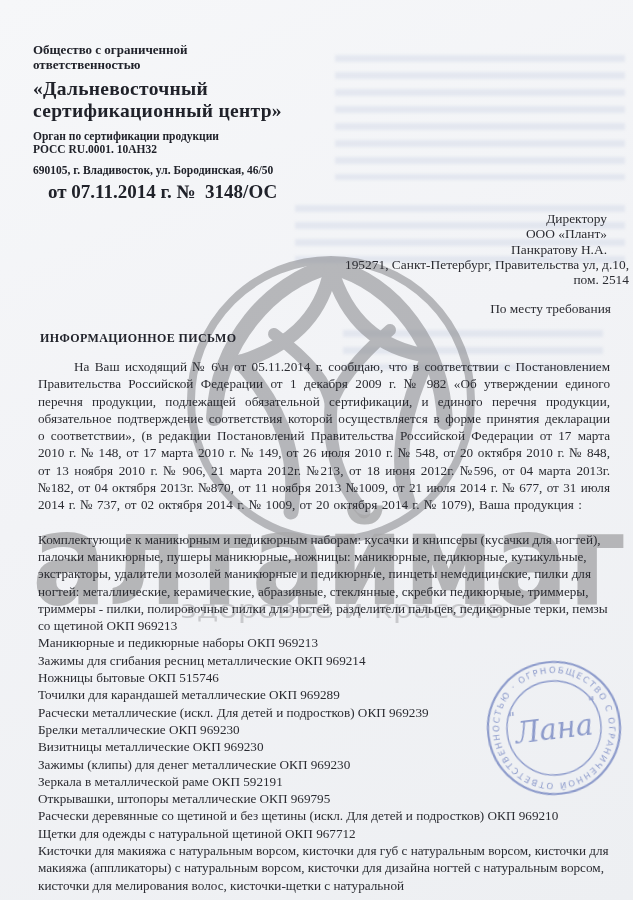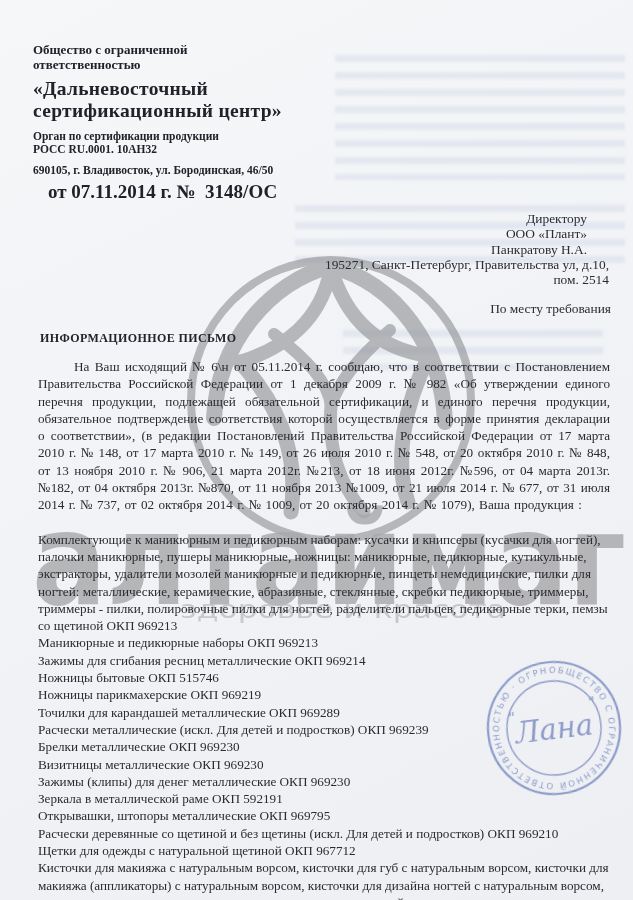--- a/index.html
+++ b/index.html
@@ -22,21 +22,21 @@
   .wm-bigtext { left:28px; top:478px; width:602px; height:160px; z-index:2; opacity:.82; filter:blur(.4px); }
   .wm-subtext { left:178px; top:592px; width:334px; height:36px; z-index:2; opacity:.8; filter:blur(.5px); }
   
   .z { position:absolute; z-index:3; }
   .letterhead { left:33px; top:42px; width:282px; font-weight:bold; color:#20222a; }
   .lh-type  { font-size:13px;   line-height:15px; }
   .lh-name  { font-size:19.5px; line-height:22px; margin-top:6px; letter-spacing:.3px; }
   .lh-organ { font-size:11.5px; line-height:13px; margin-top:8px; }
   .lh-addr  { font-size:11.5px; line-height:13px; margin-top:8px; }
   .refline  { left:48px; top:181px; font-size:19px; font-weight:bold; white-space:pre; color:#20222a; }
-  .recipient { right:24px; top:211px; width:400px; text-align:right;
+  .recipient { right:4px; top:211px; width:400px; text-align:right;
                font-size:13.4px; line-height:15.3px; }
   .recipient div:nth-child(-n+3){ padding-right:22px; }
   .delivery { right:22px; top:301px; font-size:13.4px; }
   .doc-title { left:40px; top:331px; width:500px; text-align:left;
                font-size:12px; font-weight:bold; letter-spacing:.4px; color:#22242c; }
   .content  { left:38px; top:358px; width:572px; font-size:13.2px; line-height:17.3px; }
   .para { text-align:justify; text-indent:36px; word-spacing:1px; }
   .products { margin-top:17px; }
   .products > div { margin:0; }
   
@@ -100,21 +100,20 @@
 
   <div class="z doc-title">ИНФОРМАЦИОННОЕ ПИСЬМО</div>
 
   <div class="z content">
     <div class="para">На Ваш исходящий № 6\н от 05.11.2014 г. сообщаю, что в соответствии с Постановлением Правительства Российской Федерации от 1 декабря 2009 г. № 982 «Об утверждении единого перечня продукции, подлежащей обязательной сертификации, и единого перечня продукции, обязательное подтверждение соответствия которой осуществляется в форме принятия декларации о соответствии», (в редакции Постановлений Правительства Российской Федерации от 17 марта 2010 г. № 148, от 17 марта 2010 г. № 149, от 26 июля 2010 г. № 548, от 20 октября 2010 г. № 848, от 13 ноября 2010 г. № 906, 21 марта 2012г. №213, от 18 июня 2012г. №596, от 04 марта 2013г. №182, от 04 октября 2013г. №870, от 11 ноября 2013 №1009, от 21 июля 2014 г. № 677, от 31 июля 2014 г. № 737, от 02 октября 2014 г. № 1009, от 20 октября 2014 г. № 1079), Ваша продукция :</div>
     <div class="products">
       <div>Комплектующие к маникюрным и педикюрным наборам: кусачки и книпсеры (кусачки для ногтей), палочки маникюрные, пушеры маникюрные, ножницы: маникюрные, педикюрные, кутикульные, экстракторы, удалители мозолей маникюрные и педикюрные, пинцеты немедицинские, пилки для ногтей: металлические, керамические, абразивные, стеклянные, скребки педикюрные, триммеры, триммеры - пилки, полировочные пилки для ногтей, разделители пальцев, педикюрные терки, пемзы со щетиной ОКП 969213</div>
       <div>Маникюрные и педикюрные наборы ОКП 969213</div>
       <div>Зажимы для сгибания ресниц металлические ОКП 969214</div>
       <div>Ножницы бытовые ОКП 515746</div>
-      <div>Ножницы парикмахерские ОКП 969219</div>
       <div>Точилки для карандашей металлические ОКП 969289</div>
       <div>Расчески металлические (искл. Для детей и подростков) ОКП 969239</div>
       <div>Брелки металлические ОКП 969230</div>
       <div>Визитницы металлические ОКП 969230</div>
       <div>Зажимы (клипы) для денег металлические ОКП 969230</div>
       <div>Зеркала в металлической раме ОКП 592191</div>
       <div>Открывашки, штопоры металлические ОКП 969795</div>
       <div>Расчески деревянные со щетиной и без щетины (искл. Для детей и подростков) ОКП 969210</div>
       <div>Щетки для одежды с натуральной щетиной ОКП 967712</div>
       <div>Кисточки для макияжа с натуральным ворсом, кисточки для губ с натуральным ворсом, кисточки для макияжа (аппликаторы) с натуральным ворсом, кисточки для дизайна ногтей с натуральным ворсом, кисточки для мелирования волос, кисточки-щетки с натуральной</div>

